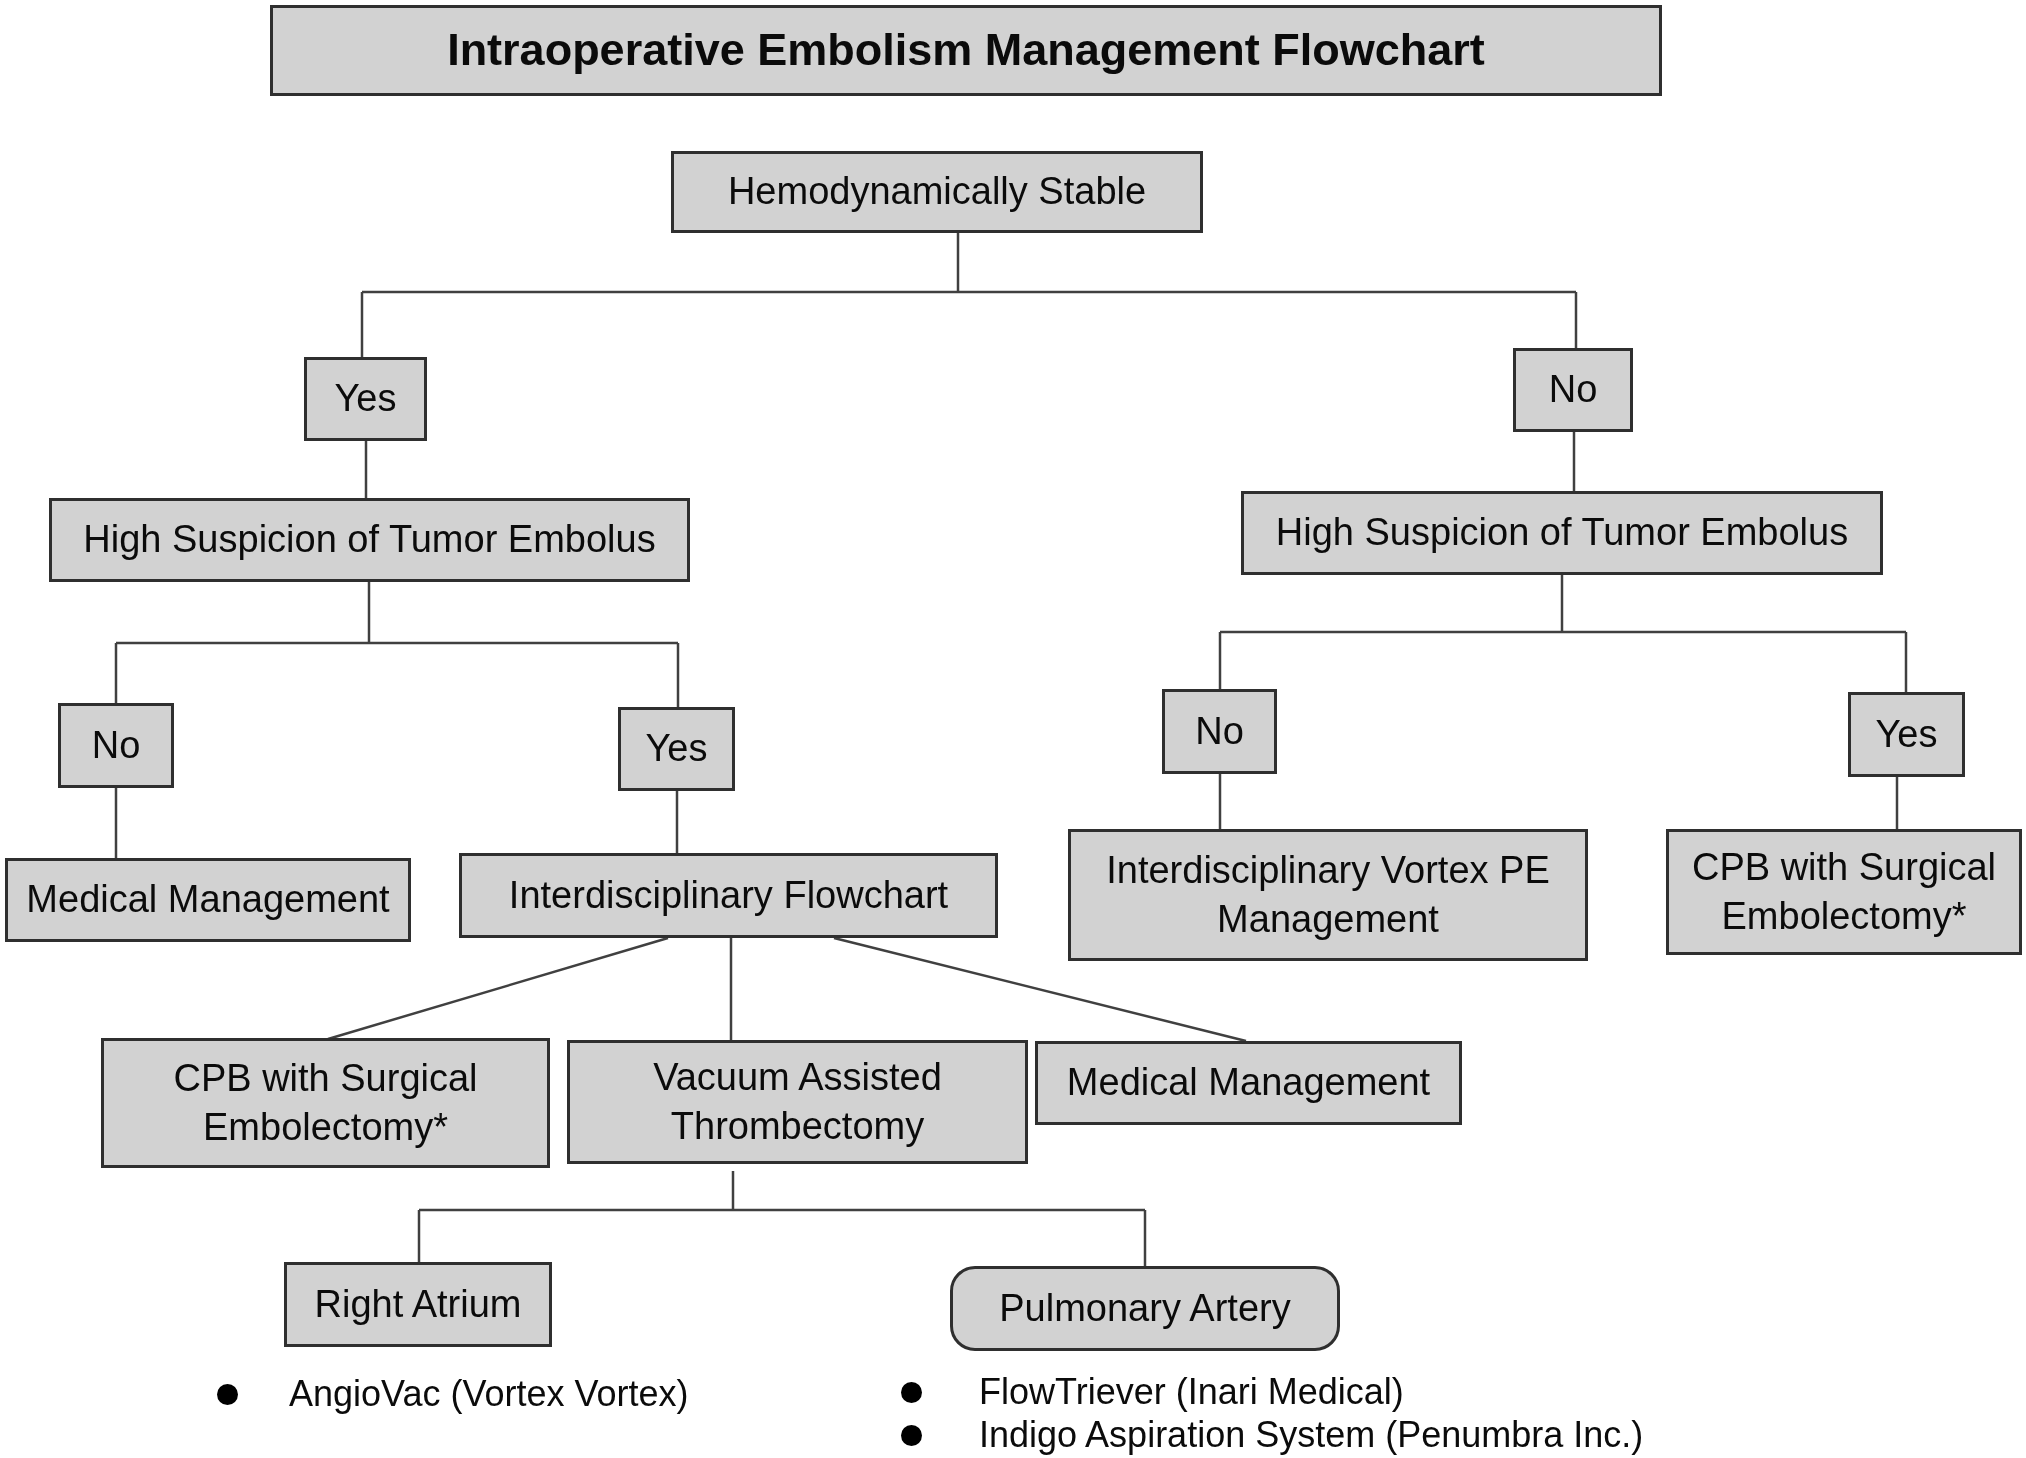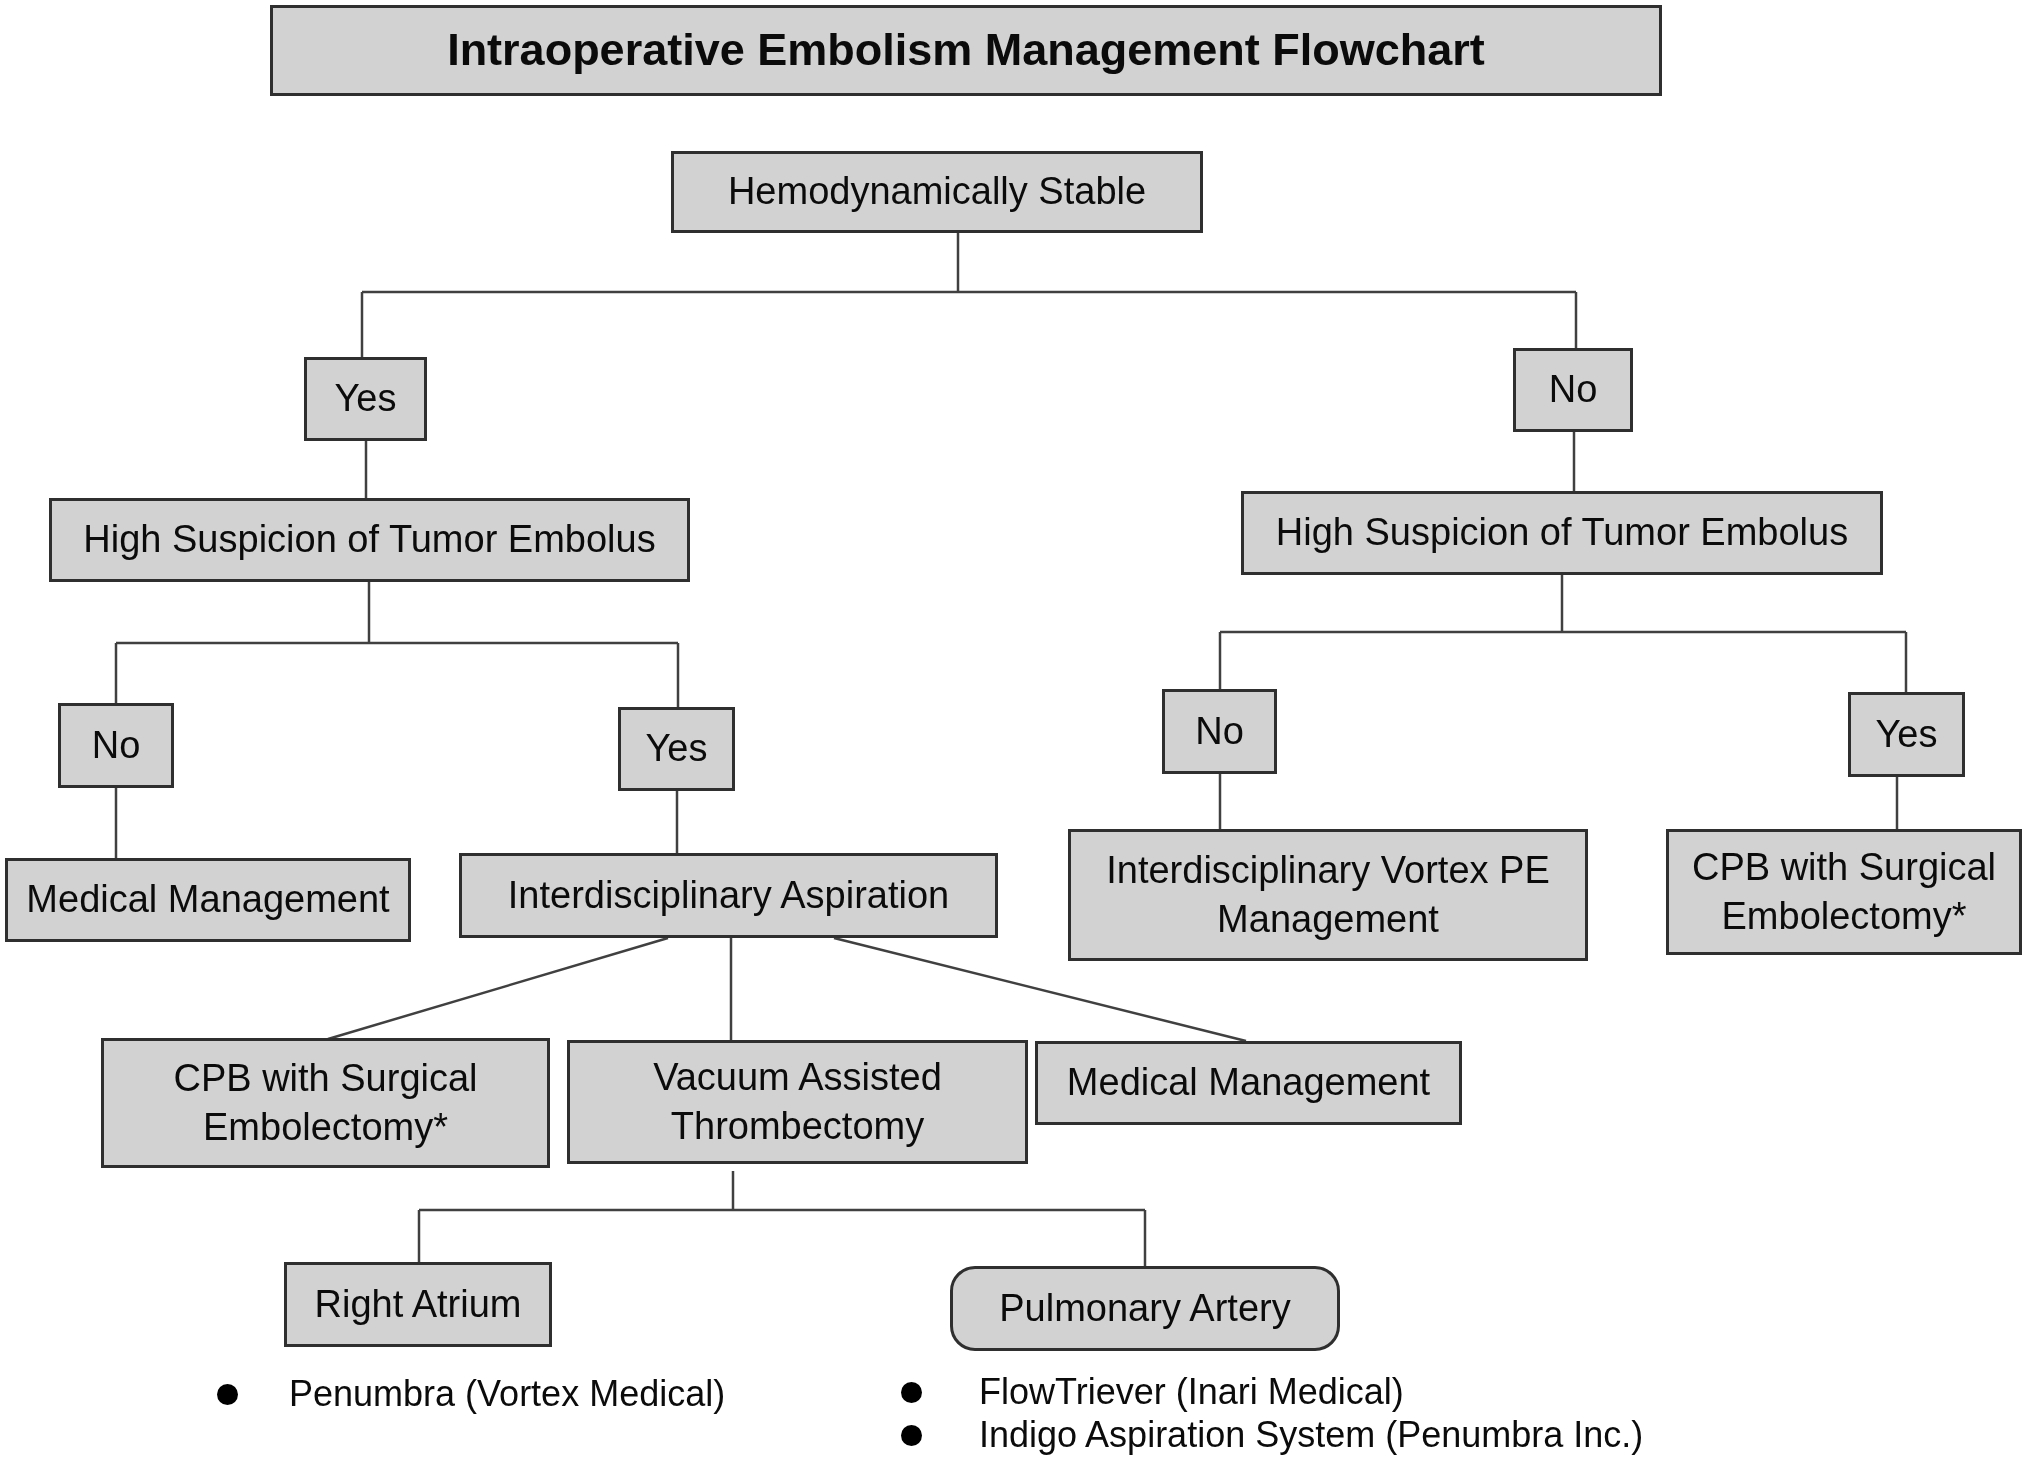--- a/index.html
+++ b/index.html
@@ -124,21 +124,21 @@
   <div class="node" style="left:49px; top:498px; width:641px; height:84px;">High Suspicion of Tumor Embolus</div>
 
   <div class="node" style="left:1241px; top:491px; width:642px; height:84px;">High Suspicion of Tumor Embolus</div>
 
   <div class="node" style="left:58px; top:703px; width:116px; height:85px;">No</div>
 
   <div class="node" style="left:618px; top:707px; width:117px; height:84px;">Yes</div>
 
   <div class="node" style="left:5px; top:858px; width:406px; height:84px;">Medical Management</div>
 
-  <div class="node" style="left:459px; top:853px; width:539px; height:85px;">Interdisciplinary Aspiration</div>
+  <div class="node" style="left:459px; top:853px; width:539px; height:85px;">Interdisciplinary Flowchart</div>
 
   <div class="node" style="left:1162px; top:689px; width:115px; height:85px;">No</div>
 
   <div class="node" style="left:1848px; top:692px; width:117px; height:85px;">Yes</div>
 
   <div class="node" style="left:1068px; top:829px; width:520px; height:132px;">Interdisciplinary Vortex PE Management</div>
 
   <div class="node" style="left:1666px; top:829px; width:356px; height:126px;">CPB with Surgical Embolectomy*</div>
 
   <div class="node" style="left:101px; top:1038px; width:449px; height:130px;">CPB with Surgical Embolectomy*</div>
@@ -146,21 +146,21 @@
   <div class="node" style="left:567px; top:1040px; width:461px; height:124px;">Vacuum Assisted Thrombectomy</div>
 
   <div class="node" style="left:1035px; top:1041px; width:427px; height:84px;">Medical Management</div>
 
   <div class="node" style="left:284px; top:1262px; width:268px; height:85px;text-align:center;">Right Atrium</div>
 
   <div class="node" style="left:950px; top:1266px; width:390px; height:85px;border-radius:25px;">Pulmonary Artery</div>
 
   <div class="bullet" style="left:217px; top:1373px;">
     <span class="dot"></span>
-    <span class="lbl">Penumbra (Vortex Medical)</span>
+    <span class="lbl">AngioVac (Vortex Vortex)</span>
   </div>
 
   <div class="bullet right" style="left:901px; top:1371px;">
     <span class="dot"></span>
     <span class="lbl">FlowTriever (Inari Medical)</span>
   </div>
 
   <div class="bullet right" style="left:901px; top:1414px;">
     <span class="dot"></span>
     <span class="lbl">Indigo Aspiration System (Penumbra Inc.)</span>

